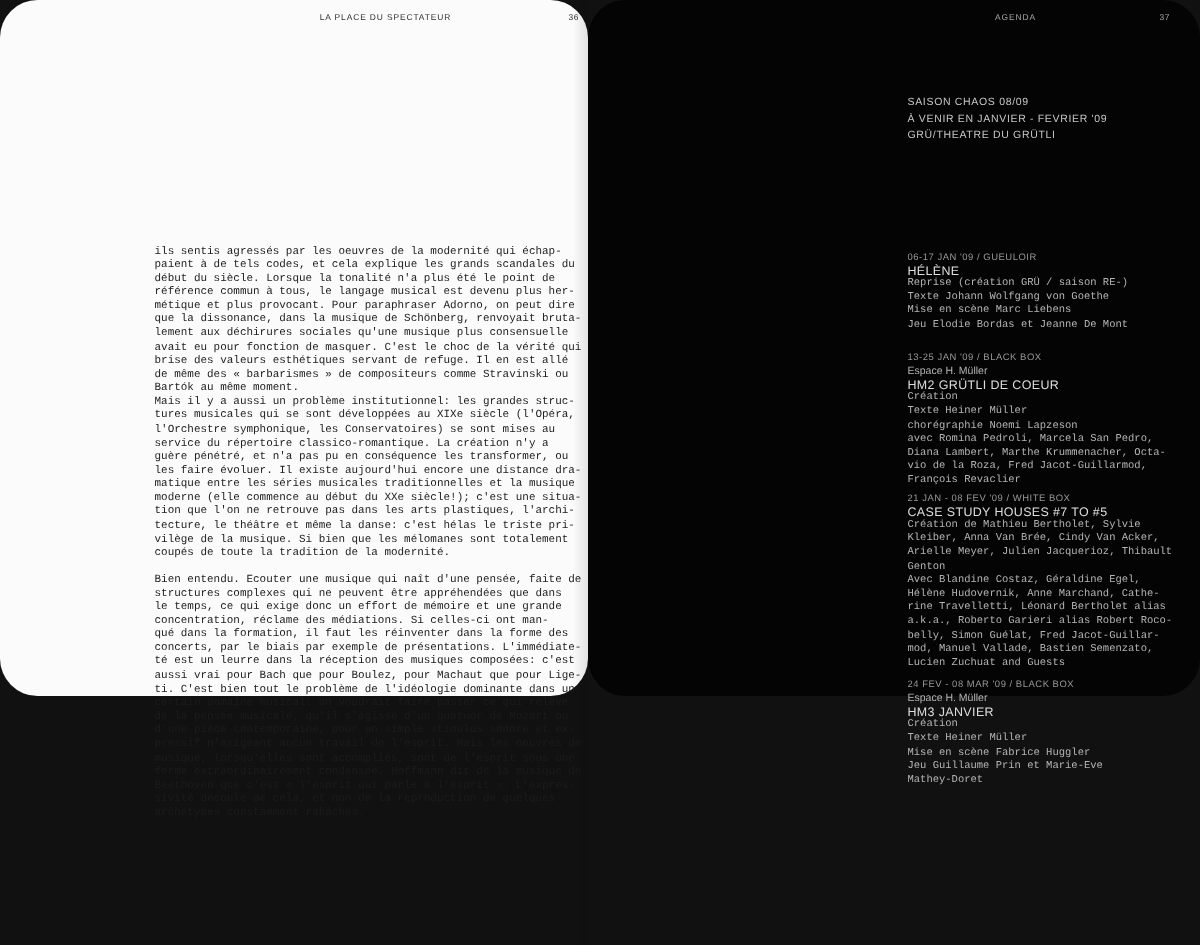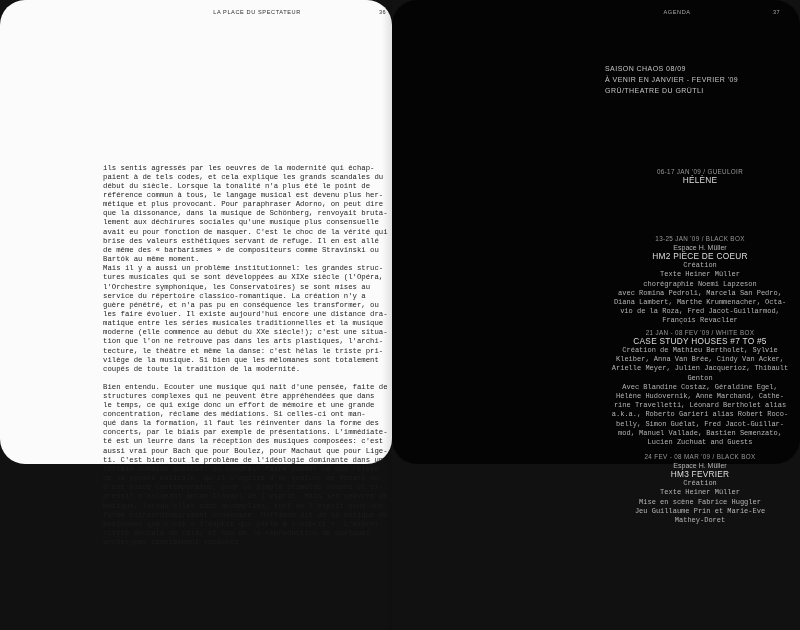--- a/index.html
+++ b/index.html
@@ -30,21 +30,21 @@
   .para-a{top:163.5px;}
   .para-b{top:382.5px;}
   .question{position:absolute;left:24px;top:373.3px;white-space:nowrap;
     font-family:"Liberation Mono","DejaVu Sans Mono",monospace;
     font-size:7.3px;letter-spacing:-0.22px;font-weight:bold;color:#101010;}
 
   
   .season-head{position:absolute;left:213px;top:62.5px;
     font-family:"Liberation Sans",sans-serif;font-size:7px;letter-spacing:0.45px;
     line-height:11.2px;color:var(--agenda-head);}
-  .entry{position:absolute;left:213px;width:190px;text-align:center;}
+  .entry{position:absolute;left:213px;width:190px;}
   .entry-date{font-family:"Liberation Sans",sans-serif;font-size:6.3px;
     letter-spacing:0.35px;line-height:9.2px;color:var(--agenda-date);}
   .entry-pre{font-family:Liberation Sans, sans-serif;
     font-size:7px;line-height:9.2px;color:var(--agenda-text);}
   .entry-title{font-family:"Liberation Sans",sans-serif;font-size:8.3px;
     letter-spacing:0.25px;line-height:9.2px;color:var(--agenda-title);}
   .entry-body{font-family:"Liberation Mono","DejaVu Sans Mono",monospace;
     font-size:7px;line-height:9.2px;color:var(--agenda-text);white-space:pre-line;}
   .e0{top:166.5px;} .e1{top:233.5px;} .e2{top:327.5px;} .e3{top:451.5px;}
 </style>
@@ -110,26 +110,30 @@
 
     <div class="season-head">
       <div>SAISON CHAOS 08/09</div>
       <div>À VENIR EN JANVIER - FEVRIER '09</div>
       <div>GRÜ/THEATRE DU GRÜTLI</div>
     </div>
 
     <div class="entry e0">
       <div class="entry-date">06-17 JAN '09 / GUEULOIR</div>
       <div class="entry-title">HÉLÈNE</div>
+      <div class="entry-body">Reprise (création GRÜ / saison RE-)
+Texte Johann Wolfgang von Goethe
+Mise en scène Marc Liebens
+Jeu Elodie Bordas et Jeanne De Mont</div>
     </div>
 
     <div class="entry e1">
       <div class="entry-date">13-25 JAN '09 / BLACK BOX</div>
       <div class="entry-pre">Espace H. Müller</div>
-      <div class="entry-title">HM2 PIÈCE DE COEUR</div>
+      <div class="entry-title">HM2 GRÜTLI DE COEUR</div>
       <div class="entry-body">Création
 Texte Heiner Müller
 chorégraphie Noemi Lapzeson
 avec Romina Pedroli, Marcela San Pedro,
 Diana Lambert, Marthe Krummenacher, Octa-
 vio de la Roza, Fred Jacot-Guillarmod,
 François Revaclier</div>
     </div>
 
     <div class="entry e2">
@@ -144,21 +148,21 @@
 rine Travelletti, Léonard Bertholet alias
 a.k.a., Roberto Garieri alias Robert Roco-
 belly, Simon Guélat, Fred Jacot-Guillar-
 mod, Manuel Vallade, Bastien Semenzato,
 Lucien Zuchuat and Guests</div>
     </div>
 
     <div class="entry e3">
       <div class="entry-date">24 FEV - 08 MAR '09 / BLACK BOX</div>
       <div class="entry-pre">Espace H. Müller</div>
-      <div class="entry-title">HM3 FEVRIER</div>
+      <div class="entry-title">HM3 JANVIER</div>
       <div class="entry-body">Création
 Texte Heiner Müller
 Mise en scène Fabrice Huggler
 Jeu Guillaume Prin et Marie-Eve
 Mathey-Doret</div>
     </div>
   </div>
 
 </div>
 

